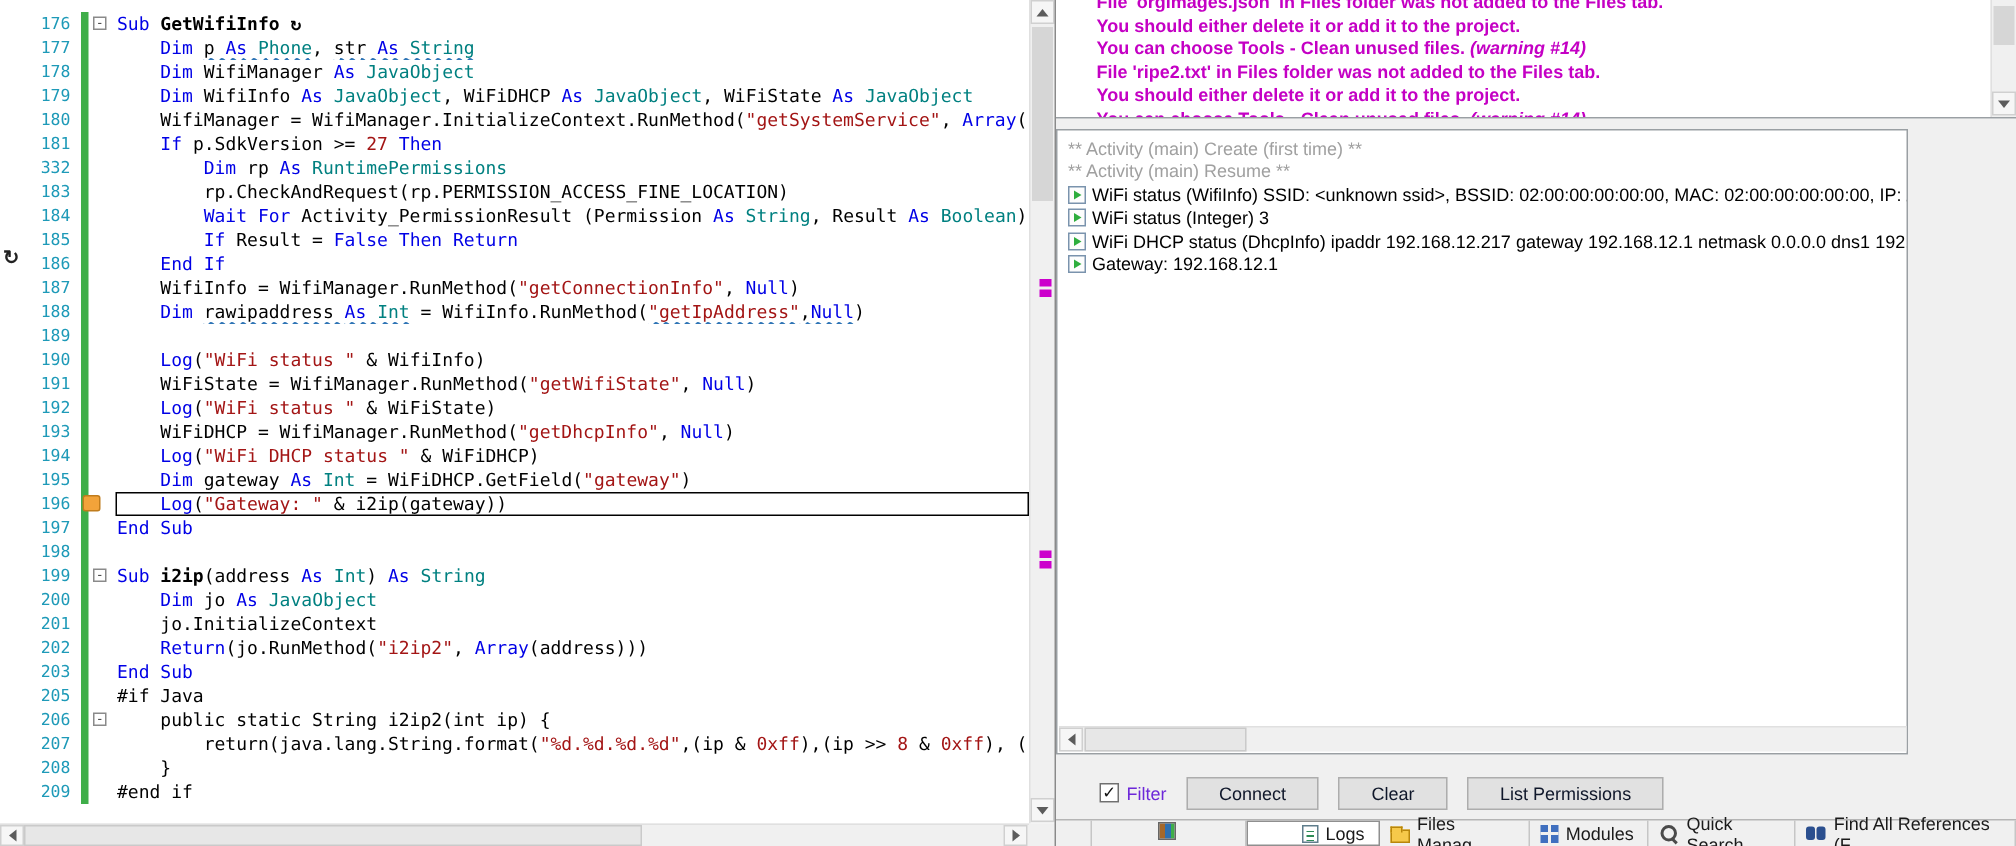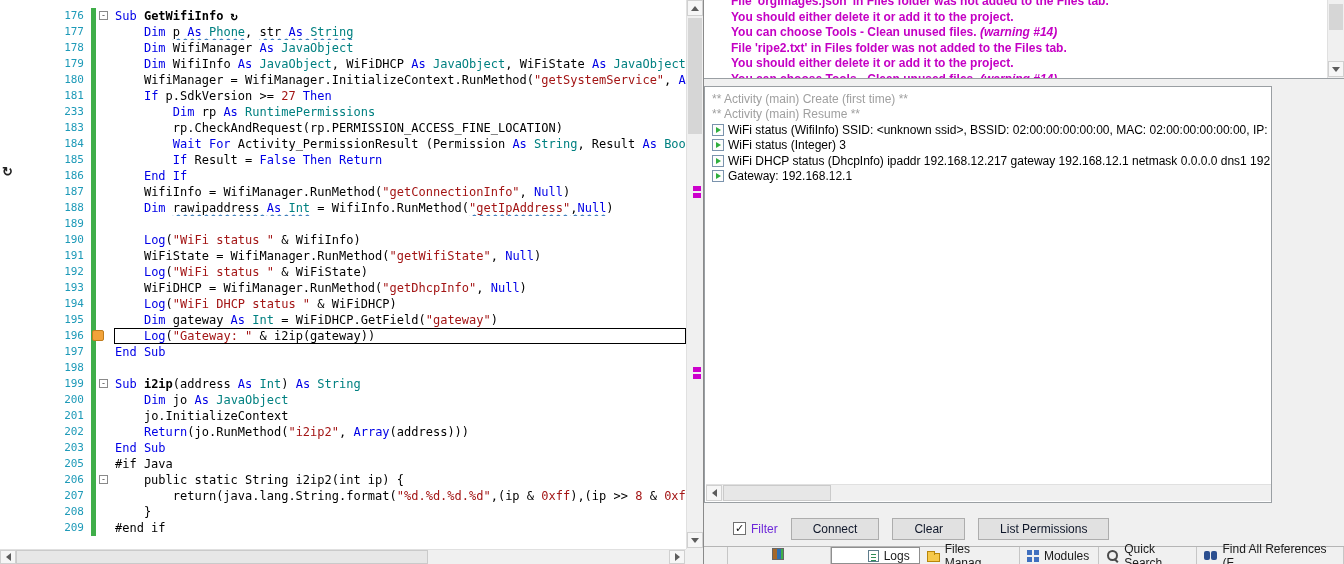--- a/index.html
+++ b/index.html
@@ -6,21 +6,21 @@
   html,body { width:1344px; height:564px; overflow:hidden; background:#f0f0f0;
               font-family:"Liberation Sans", sans-serif; }
   #root { position:relative; width:1344px; height:564px; background:#fff; }
 
   
   #editor { position:absolute; left:0; top:0; width:686px; height:549px; background:#fff; overflow:hidden; }
   #code-lines { position:absolute; top:8px; left:0; right:0; }
   .crow { display:flex; height:16px; line-height:16px; white-space:pre;
           font-family:"DejaVu Sans Mono","Liberation Mono",monospace; font-size:12px; }
   .ln   { width:54px; flex:none; text-align:right; padding-right:7px; font-size:11px;
-          color:var(--line_number,#1E9AB8);margin-left:37px; }
+          color:var(--line_number,#1E9AB8); }
   .chg  { width:5px; flex:none; background:var(--change_bar,#3FAE49); }
   .fold { width:18px; flex:none; position:relative; }
   .codecell { flex:1 1 auto; overflow:hidden; padding-left:1px; }
   .cur .codecell { outline:1px solid #000; outline-offset:-1px; }
   .foldbox { position:absolute; left:3px; top:3px; width:9px; height:9px; background:#fff;
              border:1px solid #8a8a8a; font-size:9px; line-height:7px; text-align:center; color:#444;
              font-family:"Liberation Sans",sans-serif; }
   .bookmark { position:absolute; left:-4px; top:2px; width:12px; height:11px; border-radius:2px;
               background:var(--bookmark,#F2A33A); border:1px solid #c07c1d; }
   .k{color:var(--keyword,#0000E6)} .t{color:var(--type,#008080)} .s{color:var(--string,#A31515)}
@@ -117,21 +117,21 @@
 <div id="root">
 
   <div id="editor">
     <div id="code-lines">
         <div class="crow"><span class="ln">176</span><span class="chg"></span><span class="fold"><span class="foldbox">-</span></span><span class="codecell"><span class="k">Sub </span><span class="b">GetWifiInfo </span><span class="ri">↻</span></span></div>
         <div class="crow"><span class="ln">177</span><span class="chg"></span><span class="fold"></span><span class="codecell"><span class="p">    </span><span class="k">Dim </span><span class="p u">p </span><span class="k u">As </span><span class="t u">Phone</span><span class="p">, </span><span class="p u">str </span><span class="k u">As </span><span class="t u">String</span></span></div>
         <div class="crow"><span class="ln">178</span><span class="chg"></span><span class="fold"></span><span class="codecell"><span class="p">    </span><span class="k">Dim </span><span class="p">WifiManager </span><span class="k">As </span><span class="t">JavaObject</span></span></div>
         <div class="crow"><span class="ln">179</span><span class="chg"></span><span class="fold"></span><span class="codecell"><span class="p">    </span><span class="k">Dim </span><span class="p">WifiInfo </span><span class="k">As </span><span class="t">JavaObject</span><span class="p">, WiFiDHCP </span><span class="k">As </span><span class="t">JavaObject</span><span class="p">, WiFiState </span><span class="k">As </span><span class="t">JavaObject</span></span></div>
         <div class="crow"><span class="ln">180</span><span class="chg"></span><span class="fold"></span><span class="codecell"><span class="p">    </span><span class="p">WifiManager = WifiManager.InitializeContext.RunMethod(</span><span class="s">"getSystemService"</span><span class="p">, </span><span class="k">Array</span><span class="p">(</span><span class="s">"wi</span></span></div>
         <div class="crow"><span class="ln">181</span><span class="chg"></span><span class="fold"></span><span class="codecell"><span class="p">    </span><span class="k">If </span><span class="p">p.SdkVersion &gt;= </span><span class="num">27</span><span class="k"> Then</span></span></div>
-        <div class="crow"><span class="ln">233</span><span class="chg"></span><span class="fold"></span><span class="codecell"><span class="p">        </span><span class="k">Dim </span><span class="p">rp </span><span class="k">As </span><span class="t">RuntimePermissions</span></span></div>
+        <div class="crow"><span class="ln">332</span><span class="chg"></span><span class="fold"></span><span class="codecell"><span class="p">        </span><span class="k">Dim </span><span class="p">rp </span><span class="k">As </span><span class="t">RuntimePermissions</span></span></div>
         <div class="crow"><span class="ln">183</span><span class="chg"></span><span class="fold"></span><span class="codecell"><span class="p">        </span><span class="p">rp.CheckAndRequest(rp.PERMISSION_ACCESS_FINE_LOCATION)</span></span></div>
         <div class="crow"><span class="ln">184</span><span class="chg"></span><span class="fold"></span><span class="codecell"><span class="p">        </span><span class="k">Wait For </span><span class="p">Activity_PermissionResult (Permission </span><span class="k">As </span><span class="t">String</span><span class="p">, Result </span><span class="k">As </span><span class="t">Boolean</span><span class="p">)</span></span></div>
         <div class="crow"><span class="ln">185</span><span class="chg"></span><span class="fold"></span><span class="codecell"><span class="p">        </span><span class="k">If </span><span class="p">Result = </span><span class="k">False Then Return</span></span></div>
         <div class="crow"><span class="ln">186</span><span class="chg"></span><span class="fold"></span><span class="codecell"><span class="p">    </span><span class="k">End If</span></span></div>
         <div class="crow"><span class="ln">187</span><span class="chg"></span><span class="fold"></span><span class="codecell"><span class="p">    </span><span class="p">WifiInfo = WifiManager.RunMethod(</span><span class="s">"getConnectionInfo"</span><span class="p">, </span><span class="k">Null</span><span class="p">)</span></span></div>
         <div class="crow"><span class="ln">188</span><span class="chg"></span><span class="fold"></span><span class="codecell"><span class="p">    </span><span class="k">Dim </span><span class="p u">rawipaddress </span><span class="k u">As </span><span class="t u">Int</span><span class="p"> = WifiInfo.RunMethod(</span><span class="s u">"getIpAddress"</span><span class="p u">,</span><span class="k u">Null</span><span class="p">)</span></span></div>
         <div class="crow"><span class="ln">189</span><span class="chg"></span><span class="fold"></span><span class="codecell"></span></div>
         <div class="crow"><span class="ln">190</span><span class="chg"></span><span class="fold"></span><span class="codecell"><span class="p">    </span><span class="k">Log</span><span class="p">(</span><span class="s">"WiFi status "</span><span class="p"> &amp; WifiInfo)</span></span></div>
         <div class="crow"><span class="ln">191</span><span class="chg"></span><span class="fold"></span><span class="codecell"><span class="p">    </span><span class="p">WiFiState = WifiManager.RunMethod(</span><span class="s">"getWifiState"</span><span class="p">, </span><span class="k">Null</span><span class="p">)</span></span></div>
         <div class="crow"><span class="ln">192</span><span class="chg"></span><span class="fold"></span><span class="codecell"><span class="p">    </span><span class="k">Log</span><span class="p">(</span><span class="s">"WiFi status "</span><span class="p"> &amp; WiFiState)</span></span></div>

